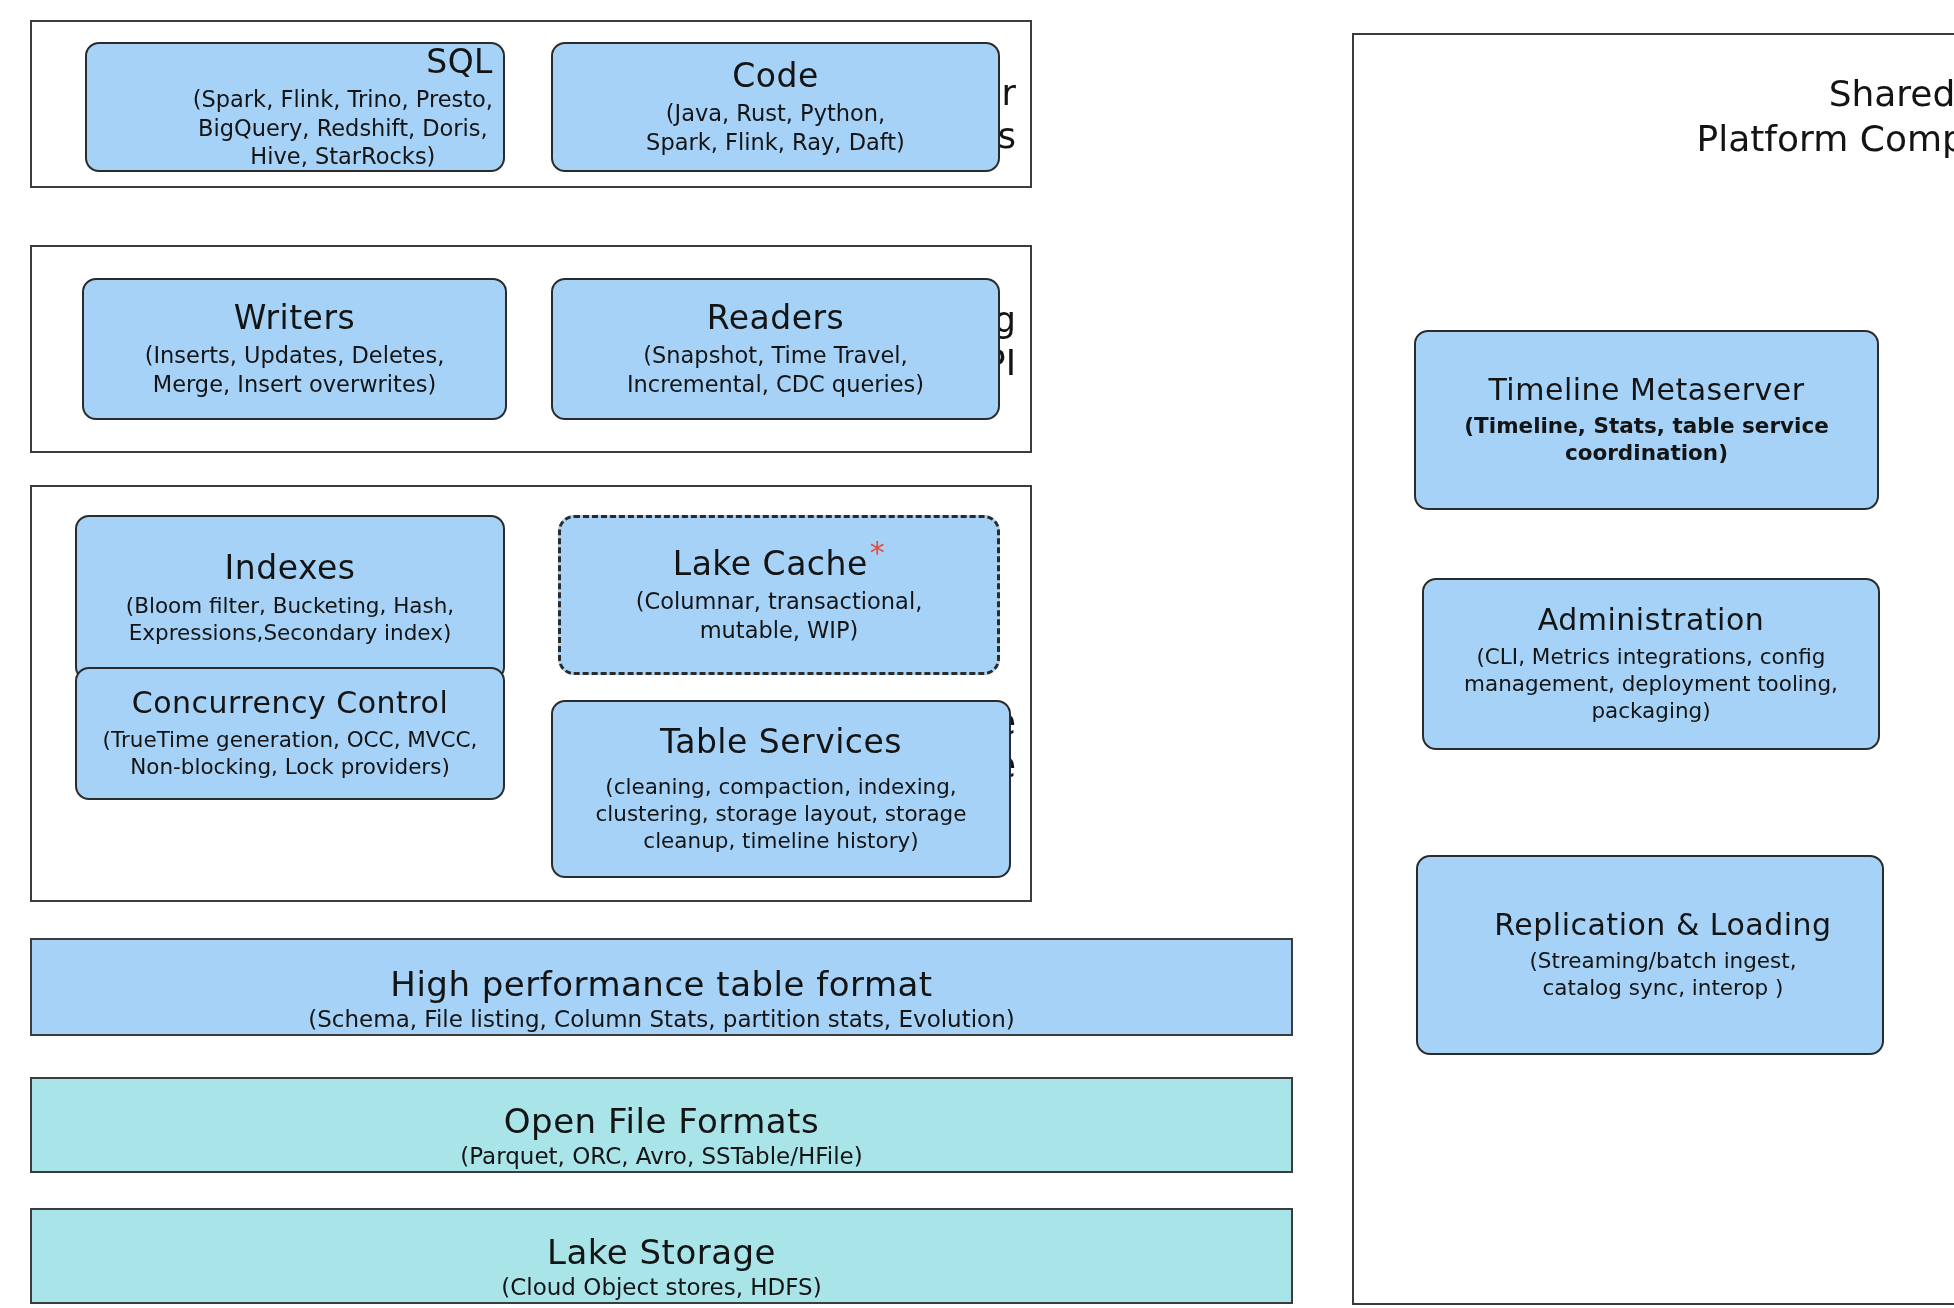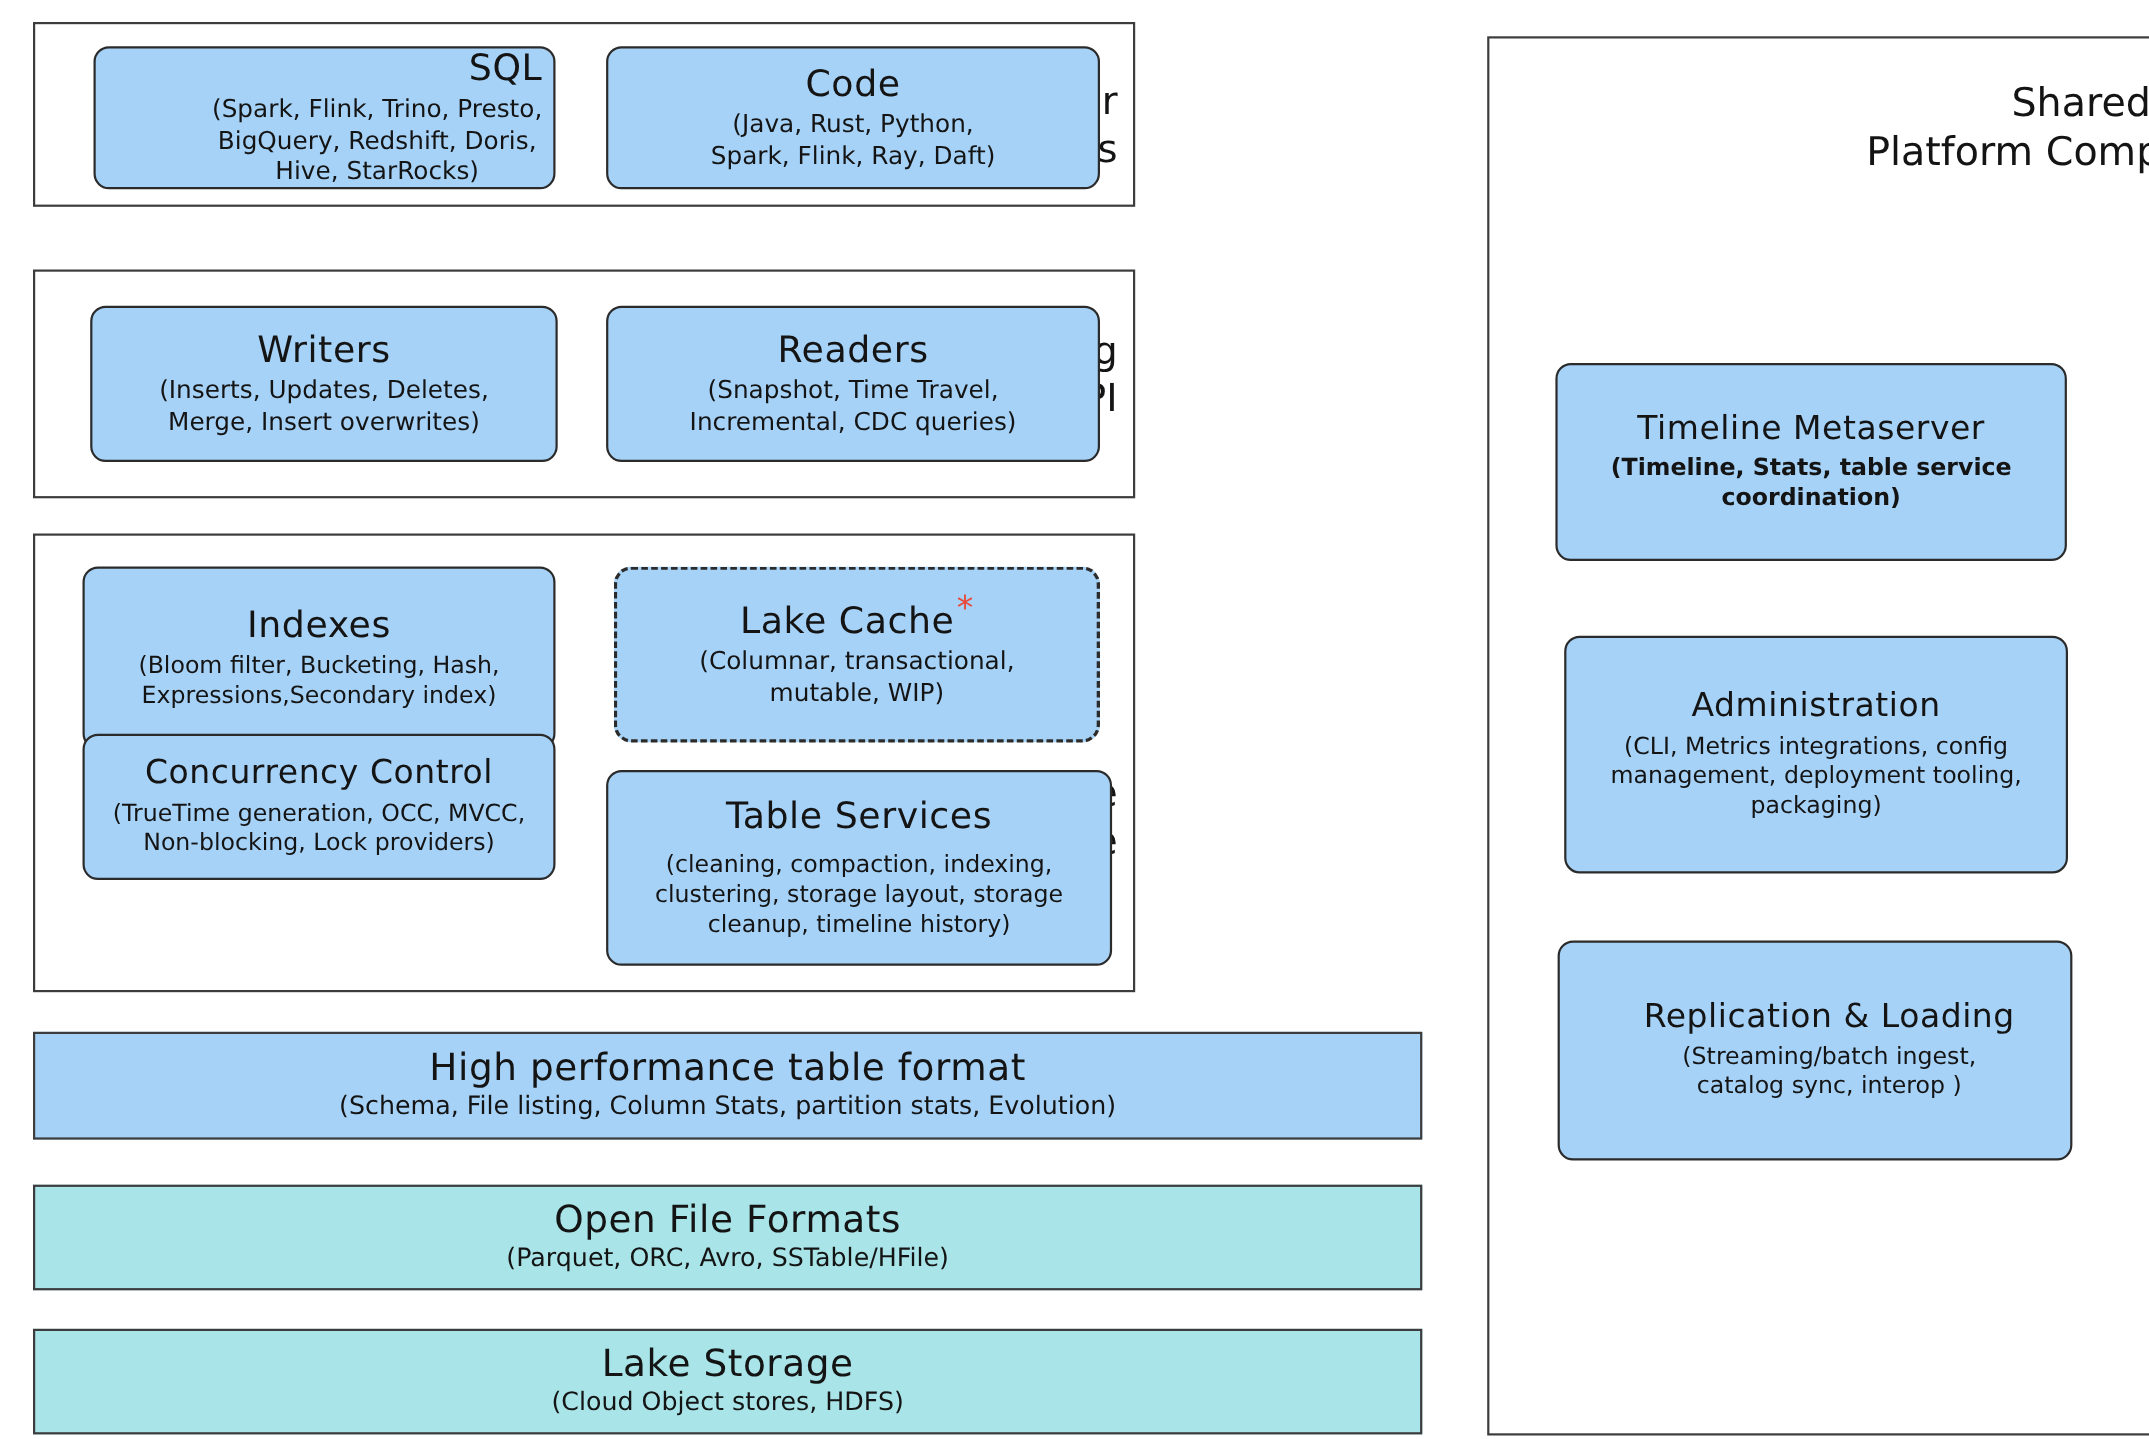--- a/index.html
+++ b/index.html
@@ -49,21 +49,21 @@
   }
 
   
   .band {
     position: absolute;
     box-sizing: border-box;
     border: 2.5px solid #3c3c3c;
     display: flex;
     flex-direction: column;
     align-items: center;
-    justify-content: center;
+    justify-content: flex-end;
     text-align: center;
   }
   .band.blue { background: #a6d2f7; }
   .band.cyan { background: #a8e4e8; }
 
   
   .title {
     font-size: 33px;
     line-height: 1.08;
     letter-spacing: 0.5px;
@@ -190,21 +190,21 @@
 
   <div class="frame" style="left:1352px; top:33px; width:1080px; height:1272px;">
     <div class="panel-heading" style="top:36px; left:0;">Shared
 Platform Components</div>
   </div>
   <div class="card" style="left:1414px; top:330px; width:465px; height:180px;">
     <div class="title sm">Timeline Metaserver</div>
     <div class="sub" style="font-size:21.5px;font-weight:bold;">(Timeline, Stats, table service
 coordination)</div>
   </div>
-  <div class="card" style="left:1422px; top:578px; width:458px; height:216px;">
+  <div class="card" style="left:1422px; top:578px; width:458px; height:172px;">
     <div class="title sm">Administration</div>
     <div class="sub" style="font-size:21.5px;">(CLI, Metrics integrations, config
 management, deployment tooling,
 packaging)</div>
   </div>
   <div class="card" style="left:1416px; top:855px; width:468px; height:200px;padding-left:36px;">
     <div class="title sm">Replication &amp; Loading</div>
     <div class="sub" style="font-size:21.5px;">(Streaming/batch ingest,
 catalog sync, interop )</div>
   </div>

